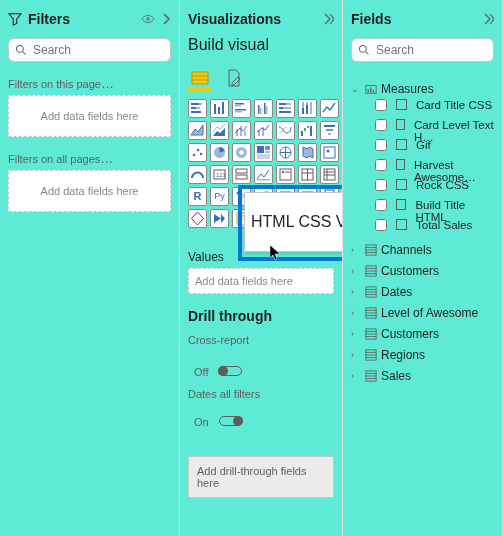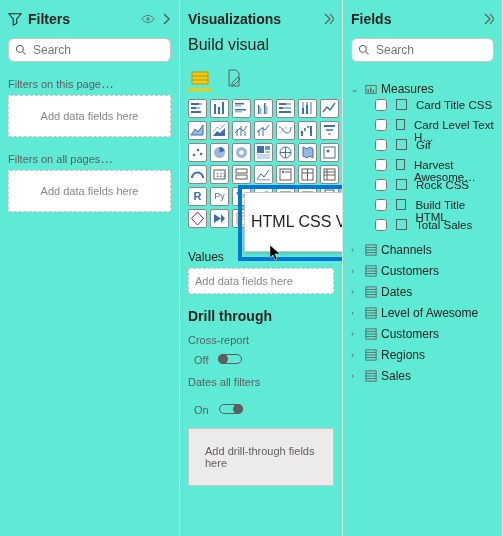--- a/index.html
+++ b/index.html
@@ -27,21 +27,21 @@
 .tip{position:absolute;top:93px;left:56px;background:#fff;border:1px solid #c8c6c4;padding:20px 6px;font-size:16px;white-space:nowrap;z-index:2;box-shadow:0 2px 4px rgba(0,0,0,0.15)}
 .cursor{position:absolute;top:146px;left:82px;z-index:3}
 .vsec{font-size:12px;margin-top:22px;color:#252423}
 .vdrop{border:1px dashed #c8c6c4;background:#fff;color:#8a8886;font-size:11px;padding:6px;margin-top:4px}
 .dt{font-size:14px;font-weight:700;margin-top:14px}
 .row{display:flex;align-items:flex-start;gap:6px;font-size:11px;color:#605e5c;margin-top:10px}
 .toggle{width:24px;height:10px;border:1px solid #605e5c;border-radius:5px;position:relative;margin-left:4px}
 .toggle::after{content:"";position:absolute;width:10px;height:10px;background:#605e5c;border-radius:50%;top:-1px}
 .toggle.off::after{left:-1px}
 .toggle.on::after{left:13px}
-.vdrop2{border:1px solid #c8c6c4;background:#edebe9;color:#605e5c;font-size:11px;padding:16px;margin-top:12px}
+.vdrop2{border:1px solid #c8c6c4;background:#edebe9;color:#605e5c;font-size:11px;padding:8px;margin-top:28px}
 .tree{margin-top:6px}
 .tnode{display:flex;align-items:center;gap:4px;height:21px;font-size:12px;color:#252423;cursor:pointer}
 .tnode .chv{width:10px;color:#605e5c;font-size:9px}
 .tnode .tbl{color:#605e5c}
 .leaf{display:flex;align-items:flex-start;gap:9px;height:20px;font-size:11.5px;color:#252423;padding-left:24px}
 .leaf input{width:12px;height:12px}
 .leaf .blank{width:11px;height:11px;border:1px solid #605e5c}
 .dots{letter-spacing:1px;font-size:13px;color:#605e5c}
 </style>
 </head>
@@ -382,21 +382,21 @@
           <path d="M0 0l0 13 3-3 2 5 2-1-2-5h5z" fill="#000" stroke="#fff" stroke-width="0.5"></path>
         </svg>
       </div>
   </div>
   <div class="vsec">Values</div>
   <div class="vdrop">Add data fields here</div>
   <div class="dt">Drill through</div>
   <div class="row">
       <span>Cross-report</span>
     </div>
-  <div class="row" style="margin-top:8px;padding-left:6px">
+  <div class="row" style="margin-top:20px;padding-left:6px">
       <span>Off</span>
       <span class="toggle off"></span>
     </div>
   <div class="row">
       <span>Dates all filters</span>
     </div>
   <div class="row" style="margin-top:16px;padding-left:6px">
       <span>On</span>
       <span class="toggle on"></span>
     </div>

